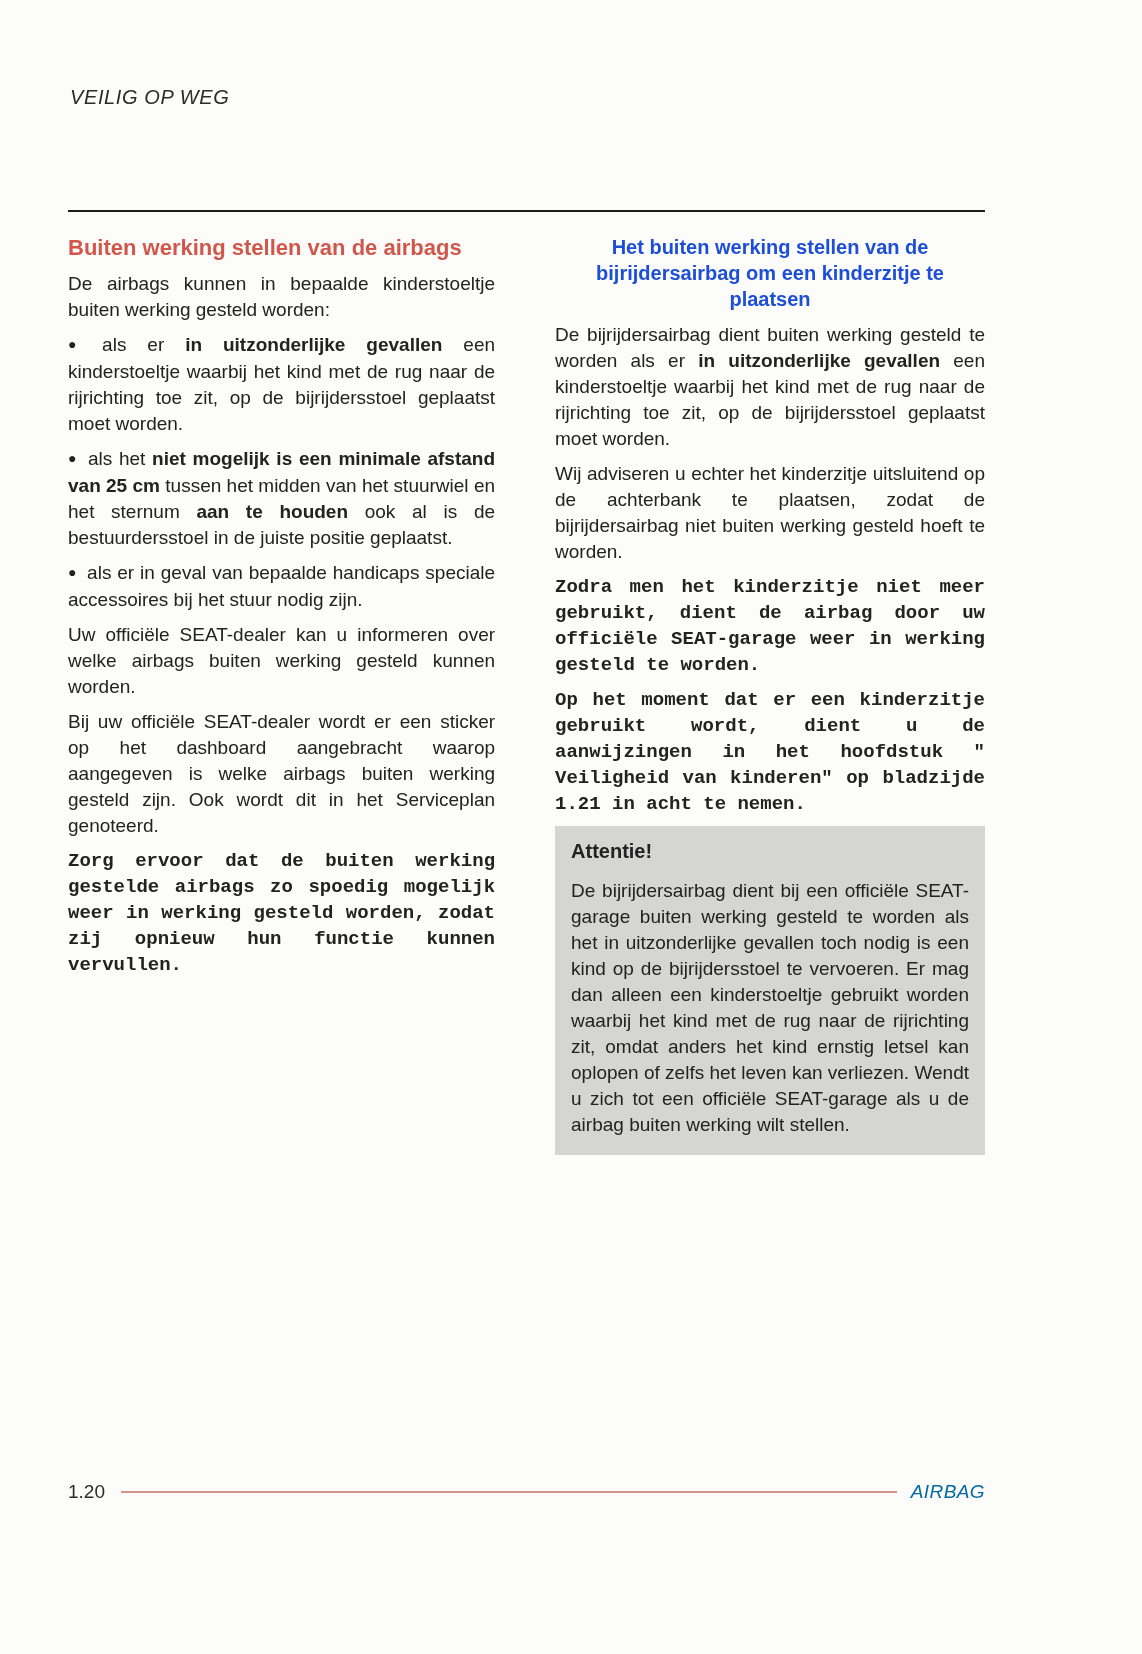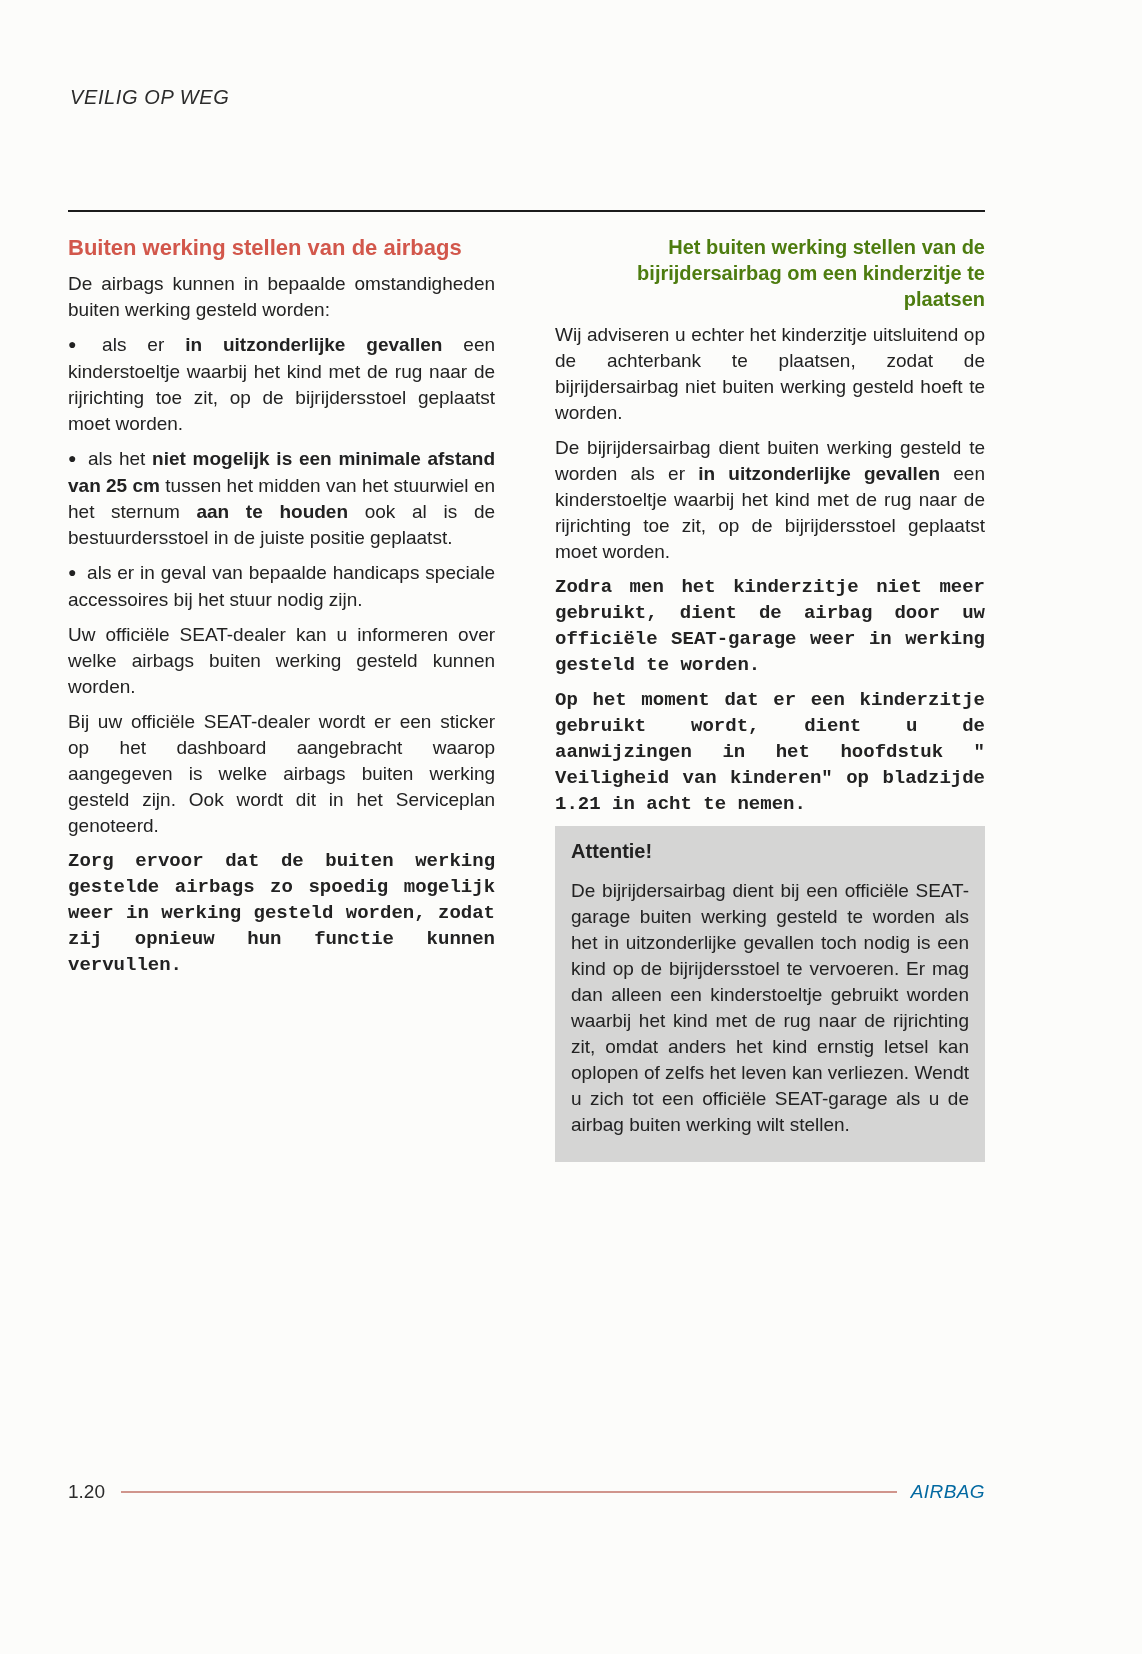--- a/index.html
+++ b/index.html
@@ -60,36 +60,36 @@
     font-weight: bold;
     color: #d2574b;
     text-align: left;
     hyphens: none;
   }
   h2.black-heading {
     margin: 0 0 10px 0;
     font-size: 20px;
     line-height: 26px;
     font-weight: bold;
-    color: #4d7c0f;
-    text-align: right;
+    color: #1d4ed8;
+    text-align: center;
     hyphens: none;
   }
   p { margin: 0 0 9px 0; }
   p.bold { font-weight: bold; font-family: Liberation Mono, monospace; }
   p.bullet-item .dot {
     font-size: 14px;
     margin-right: 10px;
     position: relative;
     top: -2px;
   }
   .attention-box {
     margin-top: 8px;
     background: #d5d5d4;
-    padding: 12px 16px 24px 16px;
+    padding: 12px 16px 17px 16px;
   }
   .attention-box .att-title {
     font-weight: bold;
     font-size: 20px;
     margin: 0 0 14px 0;
     text-align: left;
   }
   .attention-box .att-body {
     font-weight: normal;
     margin: 0;
@@ -126,21 +126,21 @@
 
   <div class="running-header">VEILIG OP WEG</div>
 
   <div class="top-rule"></div>
 
   <div class="columns">
 
     <div class="col left">
       <h2 class="accent-heading">Buiten werking stellen van de airbags</h2>
 
-      <p>De airbags kunnen in bepaalde omstandigheden buiten werking gesteld worden:</p>
+      <p>De airbags kunnen in bepaalde kinderstoeltje buiten werking gesteld worden:</p>
 
       <p class="bullet-item">
         <span class="dot">●</span><span><span>als er </span><b>in uitzonderlijke gevallen</b><span> een kinderstoeltje waarbij het kind met de rug naar de rijrichting toe zit, op de bijrijdersstoel geplaatst moet worden.</span></span>
       </p>
 
       <p class="bullet-item">
         <span class="dot">●</span><span><span>als het </span><b>niet mogelijk is een minimale afstand van 25 cm</b><span> tussen het midden van het stuurwiel en het sternum </span><b>aan te houden</b><span> ook al is de bestuurdersstoel in de juiste positie geplaatst.</span></span>
       </p>
 
       <p class="bullet-item">
@@ -151,23 +151,23 @@
       <p>Uw officiële SEAT-dealer kan u informeren over welke airbags buiten werking gesteld kunnen worden.</p>
 
       <p>Bij uw officiële SEAT-dealer wordt er een sticker op het dashboard aangebracht waarop aangegeven  is welke airbags buiten werking gesteld zijn. Ook wordt dit in het Serviceplan genoteerd.</p>
 
       <p class="bold">Zorg ervoor dat de buiten werking gestelde airbags zo spoedig mogelijk weer in werking gesteld worden, zodat zij opnieuw hun functie kunnen vervullen.</p>
     </div>
 
     <div class="col right">
       <h2 class="black-heading">Het buiten werking stellen van de bijrijdersairbag om een kinderzitje te plaatsen</h2>
 
+      <p><span>De bijrijdersairbag dient buiten werking gesteld te worden als er </span><b>in uitzonderlijke gevallen</b><span> een kinderstoeltje waarbij het kind met de rug naar de rijrichting toe zit, op de bijrijdersstoel geplaatst moet worden.</span></p>
+
       <p>Wij adviseren u echter het kinderzitje uitsluitend op de achterbank te plaatsen, zodat de bijrijdersairbag niet buiten werking gesteld hoeft te worden.</p>
-
-      <p><span>De bijrijdersairbag dient buiten werking gesteld te worden als er </span><b>in uitzonderlijke gevallen</b><span> een kinderstoeltje waarbij het kind met de rug naar de rijrichting toe zit, op de bijrijdersstoel geplaatst moet worden.</span></p>
 
       <p class="bold">Zodra men het kinderzitje niet meer gebruikt, dient de airbag door uw officiële SEAT-garage weer in werking gesteld te worden.</p>
 
       <p class="bold">Op het moment dat er een kinderzitje gebruikt wordt, dient u de aanwijzingen in het hoofdstuk " Veiligheid van kinderen" op bladzijde 1.21 in acht te nemen.</p>
 
       <div class="attention-box">
         <p class="att-title">Attentie!</p>
         <p class="att-body">De bijrijdersairbag dient bij een officiële SEAT-garage buiten werking gesteld te worden als het in uitzonderlijke gevallen toch nodig is een kind op de bijrijdersstoel te vervoeren. Er mag dan alleen een kinderstoeltje gebruikt worden waarbij het kind met de rug naar de rijrichting zit, omdat anders het kind ernstig letsel kan oplopen of zelfs het leven kan verliezen. Wendt u zich tot een officiële SEAT-garage als u de airbag buiten werking wilt stellen.</p>
       </div>
     </div>

